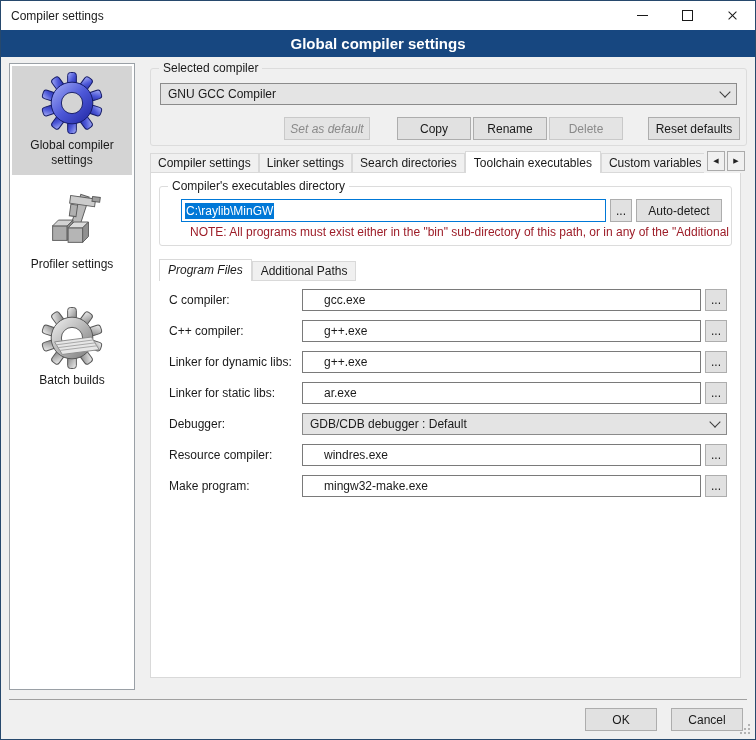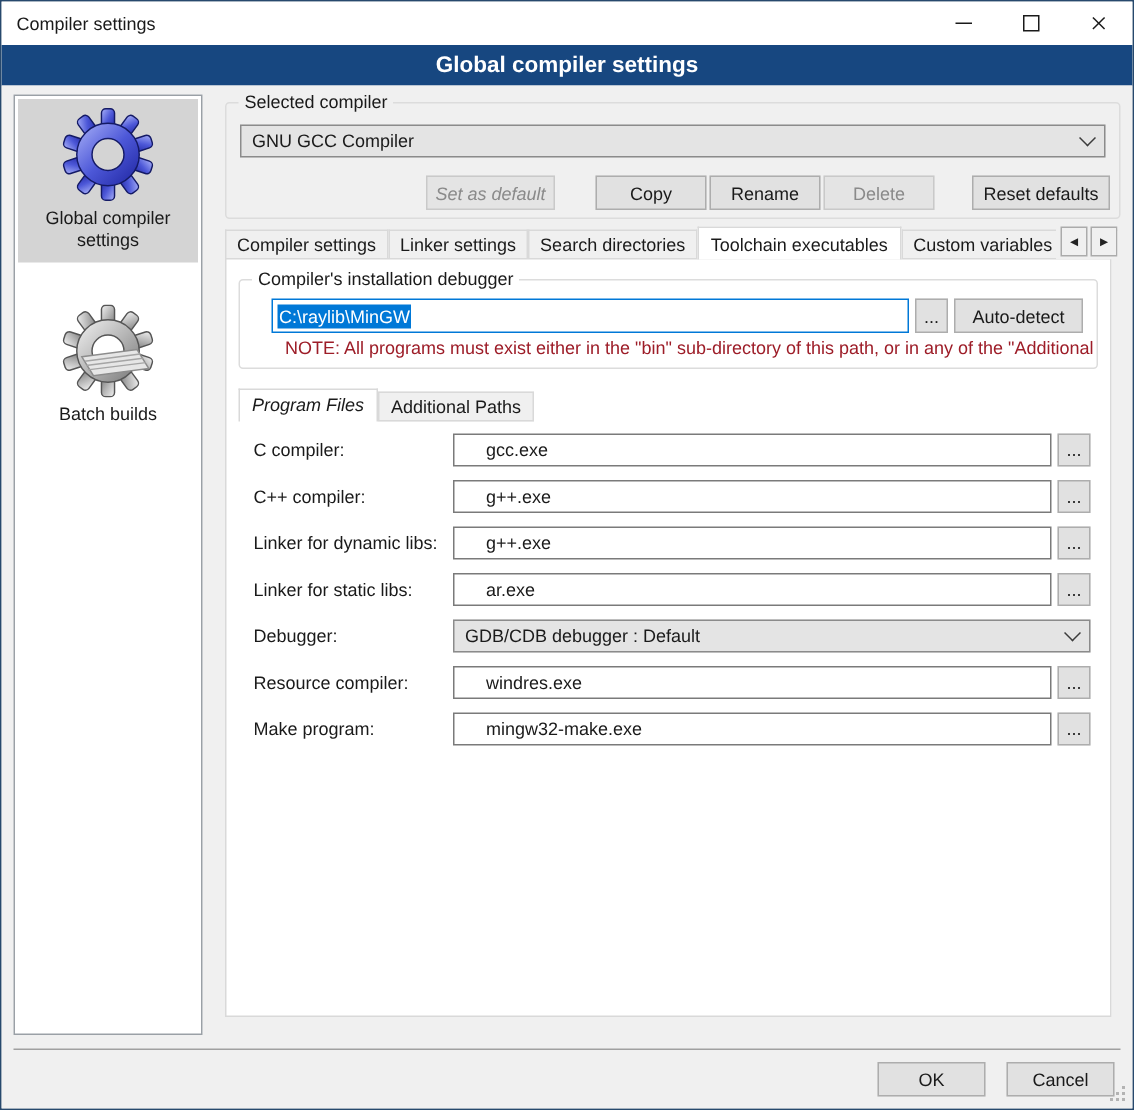--- a/index.html
+++ b/index.html
@@ -145,20 +145,39 @@
           <rect x="27.5" y="0.5" width="9" height="15" rx="3" transform="rotate(252 32 32)"></rect>
           <rect x="27.5" y="0.5" width="9" height="15" rx="3" transform="rotate(288 32 32)"></rect>
           <rect x="27.5" y="0.5" width="9" height="15" rx="3" transform="rotate(324 32 32)"></rect>
           <circle cx="32" cy="32" r="21.5"></circle>
         </g>
         <circle cx="32" cy="32" r="11" fill="#d4d4d4" stroke="#141a66" stroke-width="1"></circle>
       </svg>
       <span class="sb-label">Global compiler settings</span>
     </div>
 
+    <div class="sb-item">
+      <svg width="62" height="62" viewBox="0 0 64 64">
+        <g stroke="#5e5e5e" stroke-width="1">
+          <rect x="36" y="4" width="9" height="38" fill="#b9b9b9" transform="rotate(18 40 20)"></rect>
+          <rect x="30" y="6" width="26" height="8" fill="#cccccc" transform="rotate(8 40 10)"></rect>
+          <rect x="53" y="6" width="8" height="5" fill="#9e9e9e" transform="rotate(8 56 8)"></rect>
+          <rect x="30" y="14" width="7" height="12" fill="#b0b0b0" transform="rotate(8 33 20)"></rect>
+        </g>
+        <g stroke="#606060" stroke-width="1">
+          <rect x="12" y="36" width="15" height="15" fill="#ababab"></rect>
+          <polygon points="12,36 18,30 33,30 27,36" fill="#d2d2d2"></polygon>
+          <polygon points="27,36 33,30 33,45 27,51" fill="#8b8b8b"></polygon>
+          <rect x="28" y="38" width="15" height="15" fill="#b5b5b5"></rect>
+          <polygon points="28,38 34,32 49,32 43,38" fill="#dcdcdc"></polygon>
+          <polygon points="43,38 49,32 49,47 43,53" fill="#909090"></polygon>
+        </g>
+      </svg>
+      <span class="sb-label">Profiler settings</span>
+    </div>
 
     <div class="sb-item">
       <svg width="62" height="62" viewBox="0 0 64 64">
         <defs>
           <linearGradient id="ggray" x1="0" y1="0" x2="1" y2="1">
             <stop offset="0" stop-color="#f2f2f2"></stop>
               <stop offset="0.5" stop-color="#b6b6b6"></stop>
               <stop offset="1" stop-color="#757575"></stop>
           </linearGradient>
         </defs>
@@ -211,21 +230,21 @@
         </div>
       <div class="tabarrow">
           <span>▶</span>
         </div>
     </div>
   </div>
 
   <div class="page">
 
     <div class="groupbox dirgroup">
-      <span class="glabel on-white">Compiler's installation debugger</span>
+      <span class="glabel on-white">Compiler's executables directory</span>
       <div class="dirrow">
         <div class="dirinput">
           <span class="selspan">C:\raylib\MinGW</span>
         </div>
         <div class="btn browse">...</div>
         <div class="btn autodetect">Auto-detect</div>
       </div>
       <div class="note">NOTE: All programs must exist either in the "bin" sub-directory of this path, or in any of the "Additional</div>
     </div>
 

